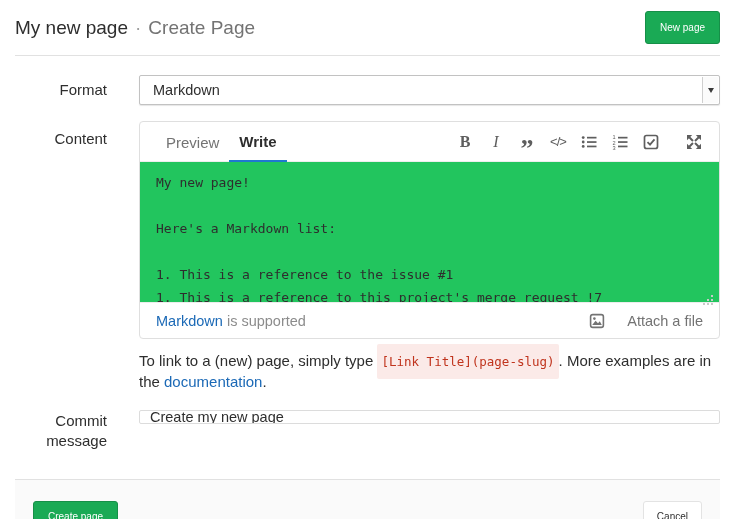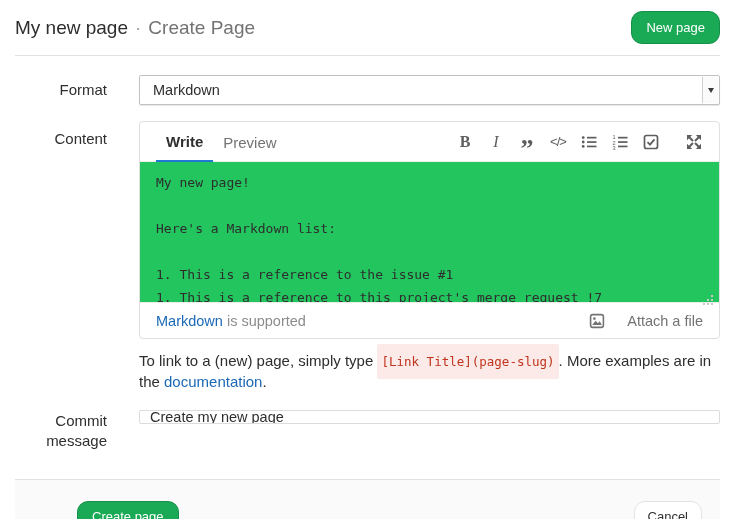--- a/index.html
+++ b/index.html
@@ -8,21 +8,21 @@
   .container { margin:0 15px; width:705px; }
 
   
   .page-header { height:56px; display:flex; align-items:center; justify-content:space-between;
     border-bottom:1px solid #e1e1e1; }
   .title-wrap { font-size:19px; display:flex; align-items:baseline; gap:7px; }
   .title-main { font-weight:400; color:#2e2e2e; }
   .title-sep { color:#9e9e9e; }
   .title-sub { color:#737373; }
   .btn { display:inline-flex; align-items:center; justify-content:center;
-    font-size:13px; border-radius:11px; cursor:pointer; border:1px solid transparent;margin-left:44px; }
+    font-size:10px; border-radius:3px; cursor:pointer; border:1px solid transparent; }
   .btn-green { background:#1aaa55; border-color:#168f48; color:#fff; height:33px; padding:0 14px; }
   .btn-green.small { height:30px; }
   .btn-cancel { background:#fff; border:1px solid #e3e3e3; color:#2e2e2e; height:30px; padding:0 13px; }
 
   
   .form-row { display:flex; }
   .row-format { margin-top:19px; align-items:center; }
   .row-content { margin-top:16px; align-items:flex-start; }
   .row-commit { margin-top:17px; align-items:flex-start; }
   .flabel { width:92px; margin-right:32px; text-align:right; font-size:15px; color:#2e2e2e;
@@ -110,22 +110,22 @@
       </div>
     </div>
   </div>
 
   <div class="form-row row-content">
     <div class="flabel">Content</div>
     <div class="fcontrol">
       <div class="md-box">
 
         <div class="md-toolbar">
+          <div class="tab inactive">Preview</div>
           <div class="tab active">Write</div>
-          <div class="tab inactive">Preview</div>
 
           <div class="md-icons">
             <span class="mi mi-bold">B</span>
             <span class="mi mi-italic">I</span>
             <span class="mi mi-quote">
                 <span>”</span>
               </span>
             <span class="mi mi-code">&lt;/&gt;</span>
             <span class="mi">
               <svg width="16" height="16" viewBox="0 0 16 16">

